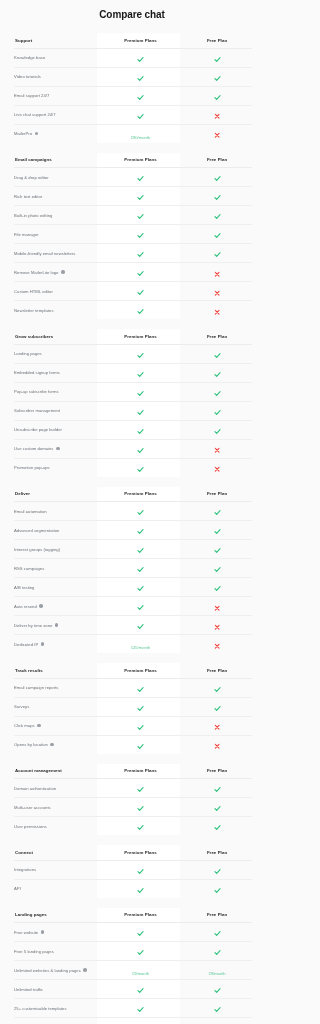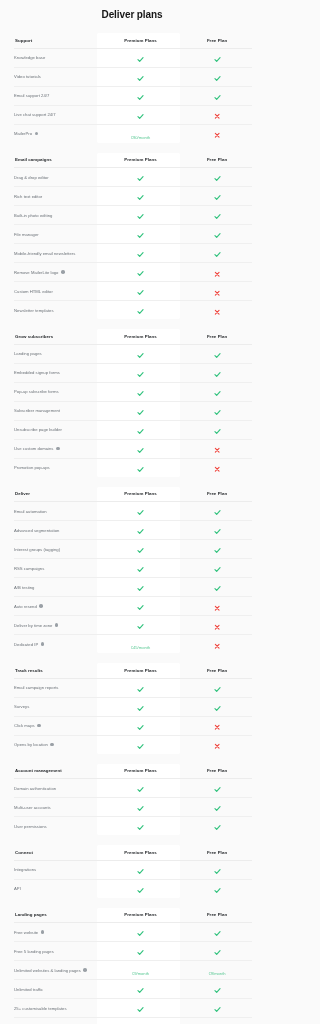--- a/index.html
+++ b/index.html
@@ -94,21 +94,21 @@
   .price {
     font-size: 4.1px;
     color: #5bc995;
     letter-spacing: 0.02px;
     white-space: nowrap;
   }
 </style>
 </head>
 <body>
 
-<h1 class="page-title">Deliver plans</h1>
+<h1 class="page-title">Compare chat</h1>
 
 <div id="sections-root">
     <div class="section">
       <div class="premium-card"></div>
       <table class="cmp">
         <colgroup>
           <col class="c-feat">
           <col class="c-prem">
           <col class="c-free">
         </colgroup>

